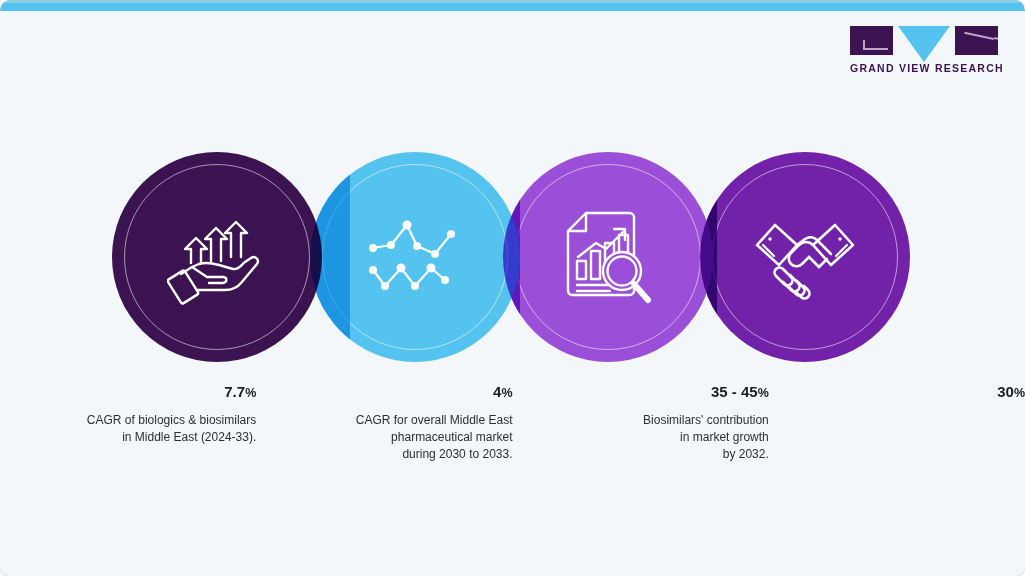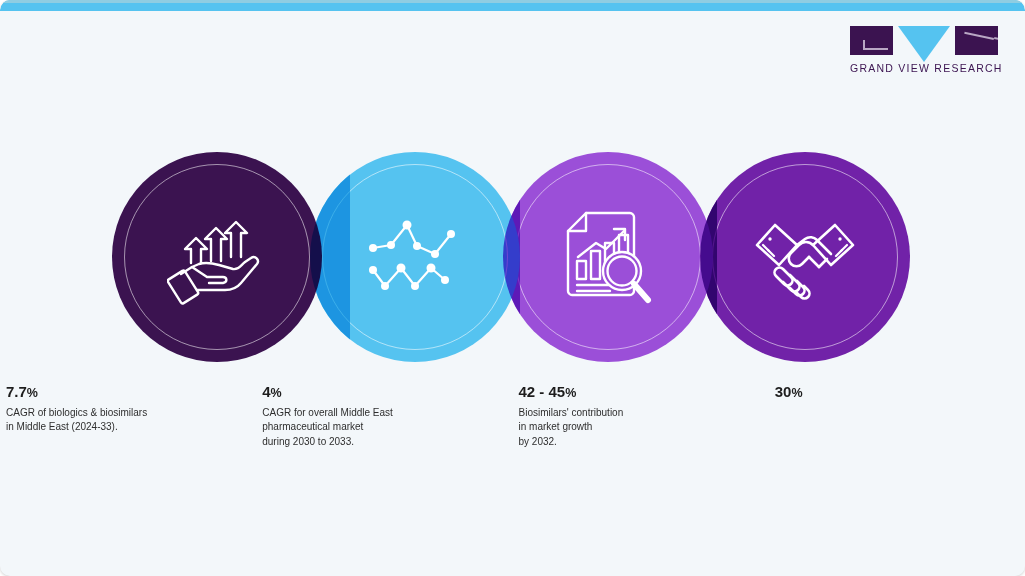--- a/index.html
+++ b/index.html
@@ -97,21 +97,21 @@
   }
   .logo-tri {
     width: 0; height: 0;
     border-left: 26px solid transparent;
     border-right: 26px solid transparent;
     border-top: 36px solid #55c3f0;
   }
   .logo-text {
     margin-top: 4px;
     font-size: 10.5px;
-    font-weight: normal;
+    font-weight: bold;
     letter-spacing: 1.25px;
     color: #3b1350;
     white-space: nowrap;
   }
 
   
   .circles {
     position: absolute;
     left: 0;
     top: 152px;
@@ -160,35 +160,35 @@
   
   .stats {
     position: absolute;
     left: 0;
     top: 382px;
     width: 1025px;
     display: flex;
   }
   .stat {
     width: 25%;
-    text-align: left;
+    text-align: right;
     color: #2b2b2b;
-    padding: 0 6px;
+    padding: 0 0;
     box-sizing: border-box;
   }
   .stat-value {
     font-size: 15px;
     font-weight: bold;
     color: #1d1d1d;
     line-height: 1.35;
   }
   .stat-value .pct { font-size: 12.5px; font-weight: bold; }
   .stat-desc {
-    margin-top: 4px;
-    font-size: 10px;
+    margin-top: 10px;
+    font-size: 12px;
     line-height: 1.42;
     color: #2e2e2e;
     white-space: pre-line;
   }
 </style>
 </head>
 <body>
 
 <div class="canvas">
 
@@ -302,21 +302,21 @@
       <div class="stat-desc">CAGR of biologics &amp; biosimilars
 in Middle East (2024-33).</div>
     </div>
     <div class="stat">
       <div class="stat-value"><span>4</span><span class="pct">%</span></div>
       <div class="stat-desc">CAGR for overall Middle East
 pharmaceutical market
 during 2030 to 2033.</div>
     </div>
     <div class="stat">
-      <div class="stat-value"><span>42 - 45</span><span class="pct">%</span></div>
+      <div class="stat-value"><span>35 - 45</span><span class="pct">%</span></div>
       <div class="stat-desc">Biosimilars' contribution
 in market growth
 by 2032.</div>
     </div>
     <div class="stat">
       <div class="stat-value"><span>30</span><span class="pct">%</span></div>
     </div>
   </div>
 
 </div>

